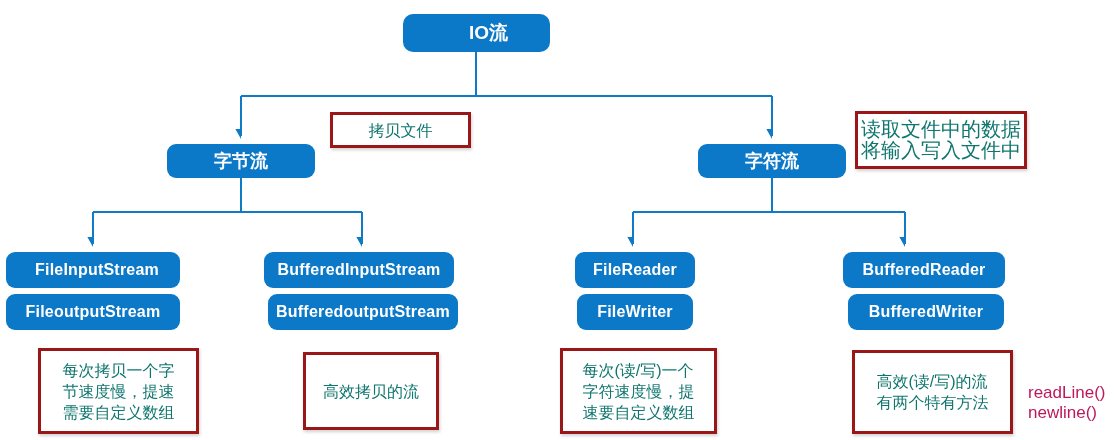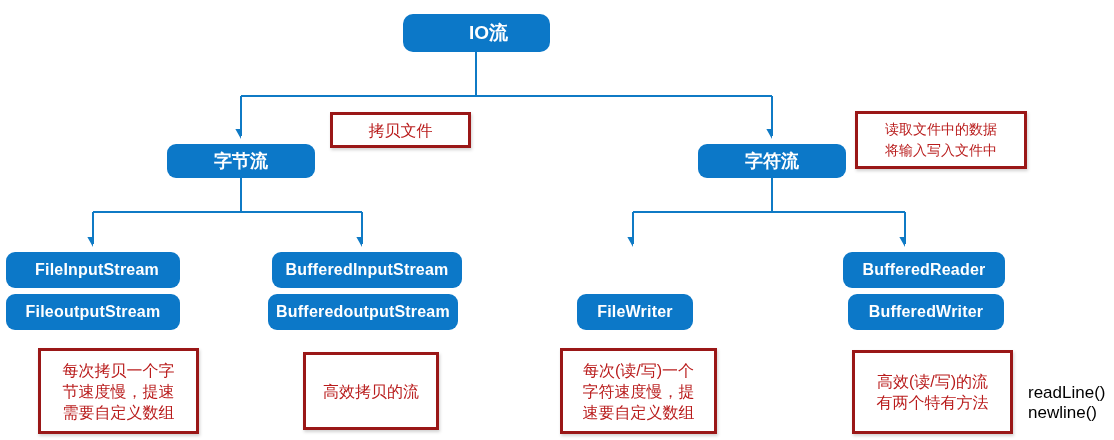--- a/index.html
+++ b/index.html
@@ -14,25 +14,25 @@
     position:absolute;background:#0c78c8;color:#ffffff;
     display:flex;align-items:center;justify-content:center;
     box-sizing:border-box;text-align:center;
   }
   .node.level0{border-radius:10px;font-size:19px;font-weight:bold;padding-left:24px;}
   .node.level1{border-radius:9px;font-size:18px;font-weight:bold;}
   .node.leaf{border-radius:9px;font-size:16px;font-weight:600;letter-spacing:0.2px;}
   .annotation{
     position:absolute;background:#ffffff;border:3px solid #9a1717;
     box-sizing:border-box;display:flex;align-items:center;justify-content:center;
-    color:#b91c1c;font-size:16px;line-height:21px;text-align:center;
+    color:#0f766e;font-size:16px;line-height:21px;text-align:left;
     white-space:pre-line;box-shadow:1px 2px 3px rgba(0,0,0,0.18);
   }
   .code-note{
-    position:absolute;color:#000000;font-size:17px;line-height:20px;
+    position:absolute;color:#be185d;font-size:17px;line-height:20px;
     white-space:pre-line;text-align:left;
   }
 </style>
 </head>
 <body>
 
 <div class="canvas">
 
   <svg class="connectors" width="1114" height="440" viewBox="0 0 1114 440" xmlns="http://www.w3.org/2000/svg">
     <defs>
@@ -55,30 +55,31 @@
   </svg>
 
   <div class="node level0" style="left:403px;top:14px;width:147px;height:38px;">IO流</div>
 
   <div class="node level1" style="left:698px;top:144px;width:148px;height:34px;">字符流</div>
   <div class="node level1" style="left:167px;top:144px;width:148px;height:34px;">字节流</div>
 
   <div class="node leaf" style="left:6px;top:252px;width:174px;height:36px;padding-left:8px;">FileInputStream</div>
   <div class="node leaf" style="left:6px;top:294px;width:174px;height:36px;">FileoutputStream</div>
 
-  <div class="node leaf" style="left:272px;top:252px;width:190px;height:36px;">BufferedInputStream</div>
+  <div class="node leaf" style="left:264px;top:252px;width:190px;height:36px;">BufferedInputStream</div>
   <div class="node leaf" style="left:268px;top:294px;width:190px;height:36px;">BufferedoutputStream</div>
 
+  <div class="node leaf" style="left:575px;top:252px;width:120px;height:36px;">FileReader</div>
   <div class="node leaf" style="left:577px;top:294px;width:116px;height:36px;">FileWriter</div>
 
   <div class="node leaf" style="left:843px;top:252px;width:162px;height:36px;">BufferedReader</div>
   <div class="node leaf" style="left:848px;top:294px;width:156px;height:36px;">BufferedWriter</div>
 
   <div class="annotation" style="left:330px;top:112px;width:141px;height:36px;">拷贝文件</div>
-  <div class="annotation" style="left:855px;top:111px;width:172px;height:58px;font-size:14px;">读取文件中的数据
+  <div class="annotation" style="left:855px;top:111px;width:172px;height:58px;font-size:20px;">读取文件中的数据
 将输入写入文件中</div>
 
   <div class="annotation" style="left:12px;top:348px;width:161px;height:86px;margin-left:26px;">每次拷贝一个字
 节速度慢，提速
 需要自定义数组</div>
   <div class="annotation" style="left:303px;top:352px;width:136px;height:78px;">高效拷贝的流</div>
   <div class="annotation" style="left:560px;top:348px;width:157px;height:86px;">每次(读/写)一个
 字符速度慢，提
 速要自定义数组</div>
   <div class="annotation" style="left:852px;top:350px;width:161px;height:84px;">高效(读/写)的流

